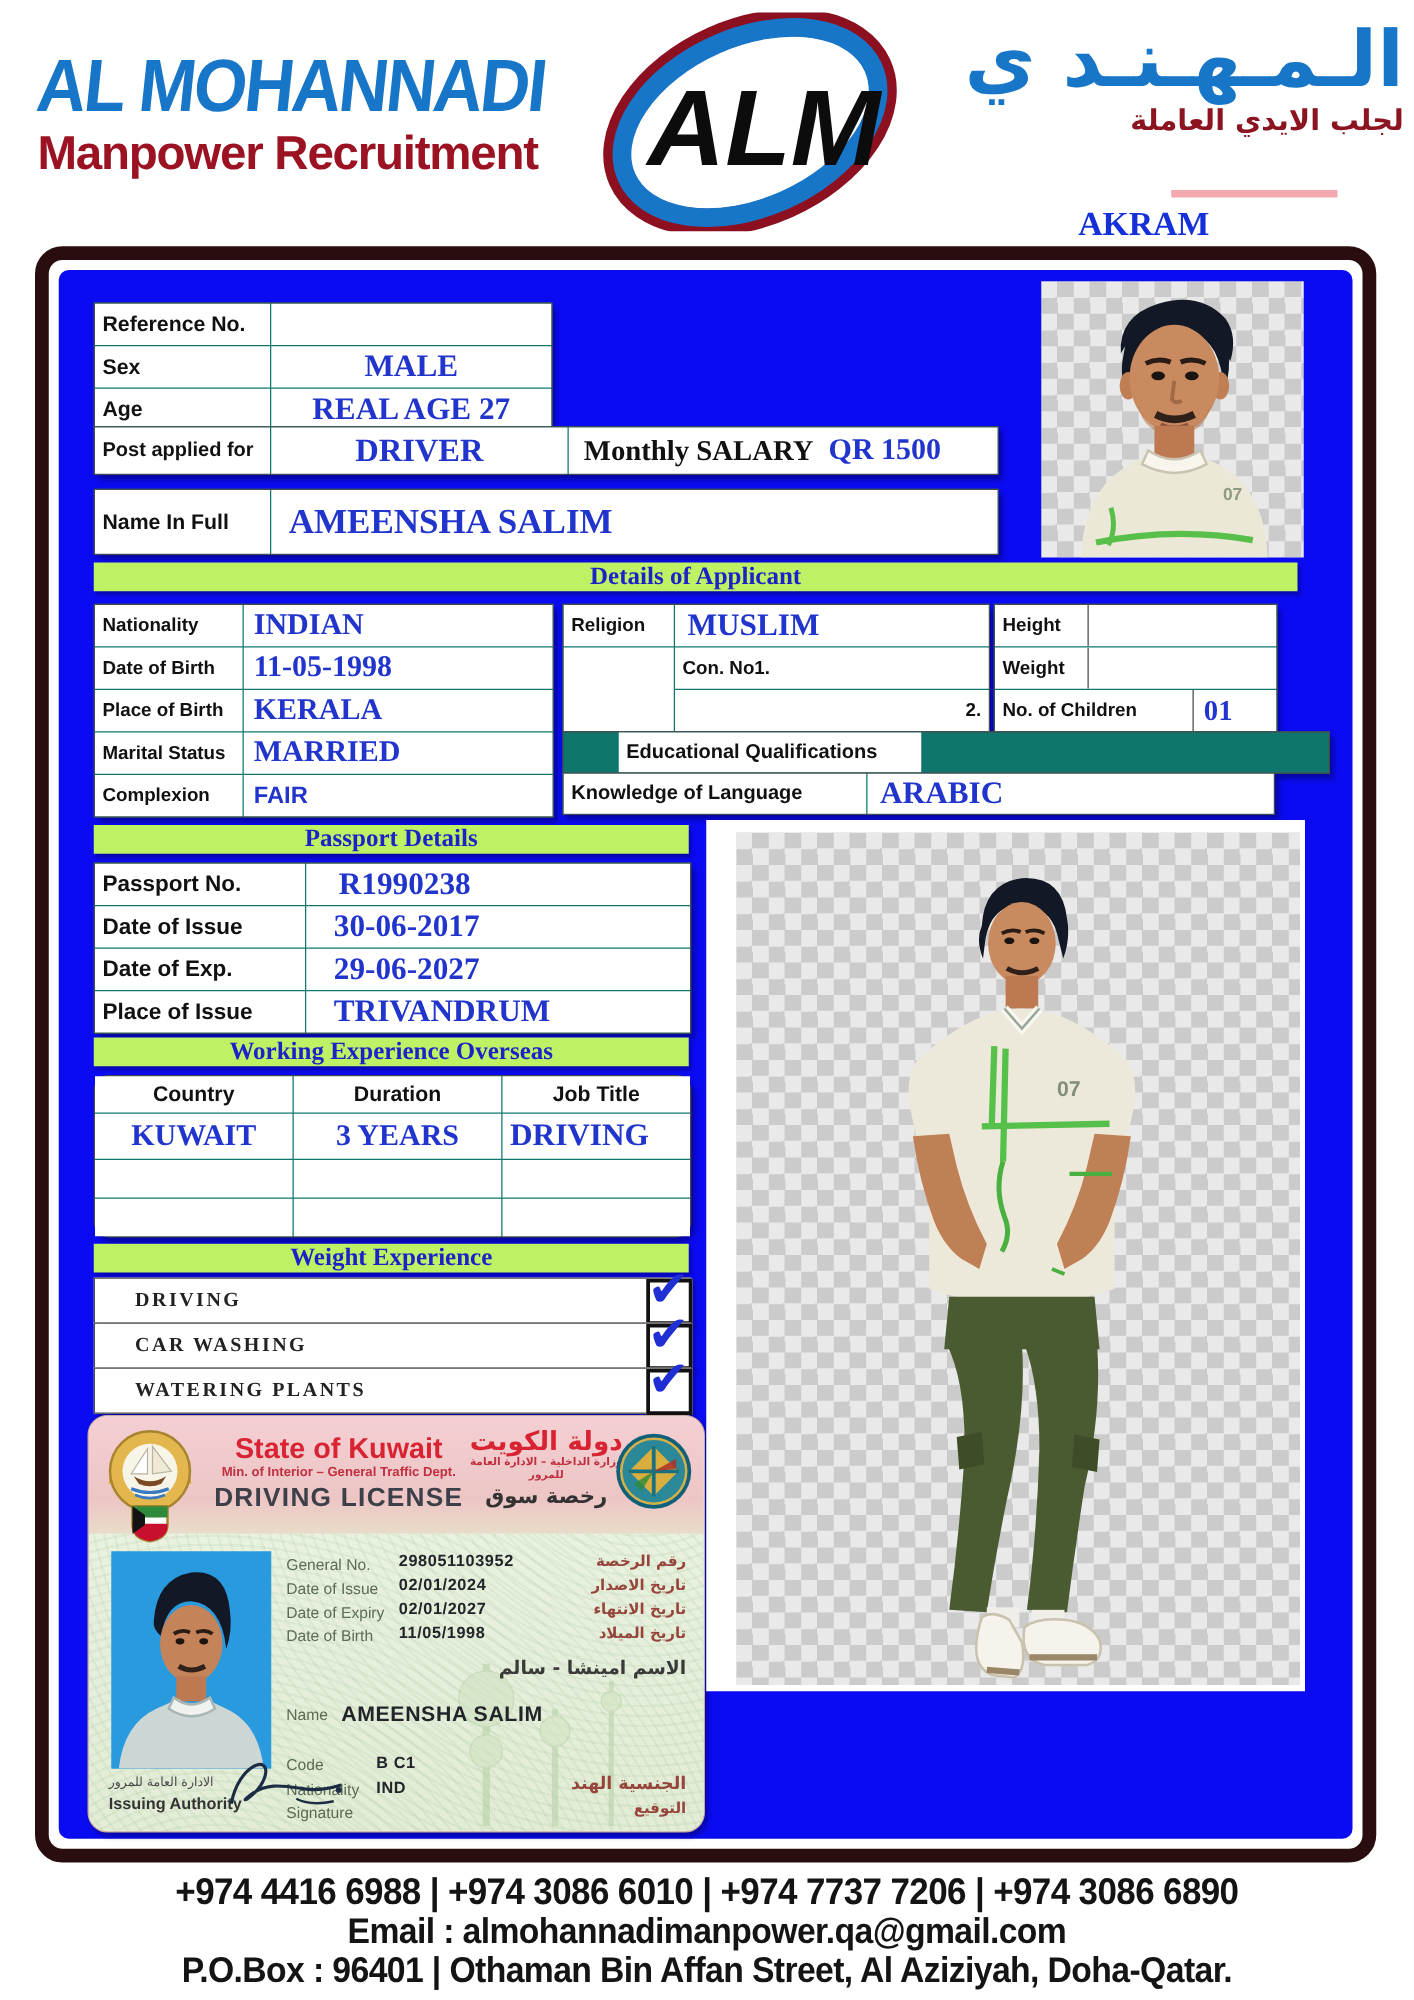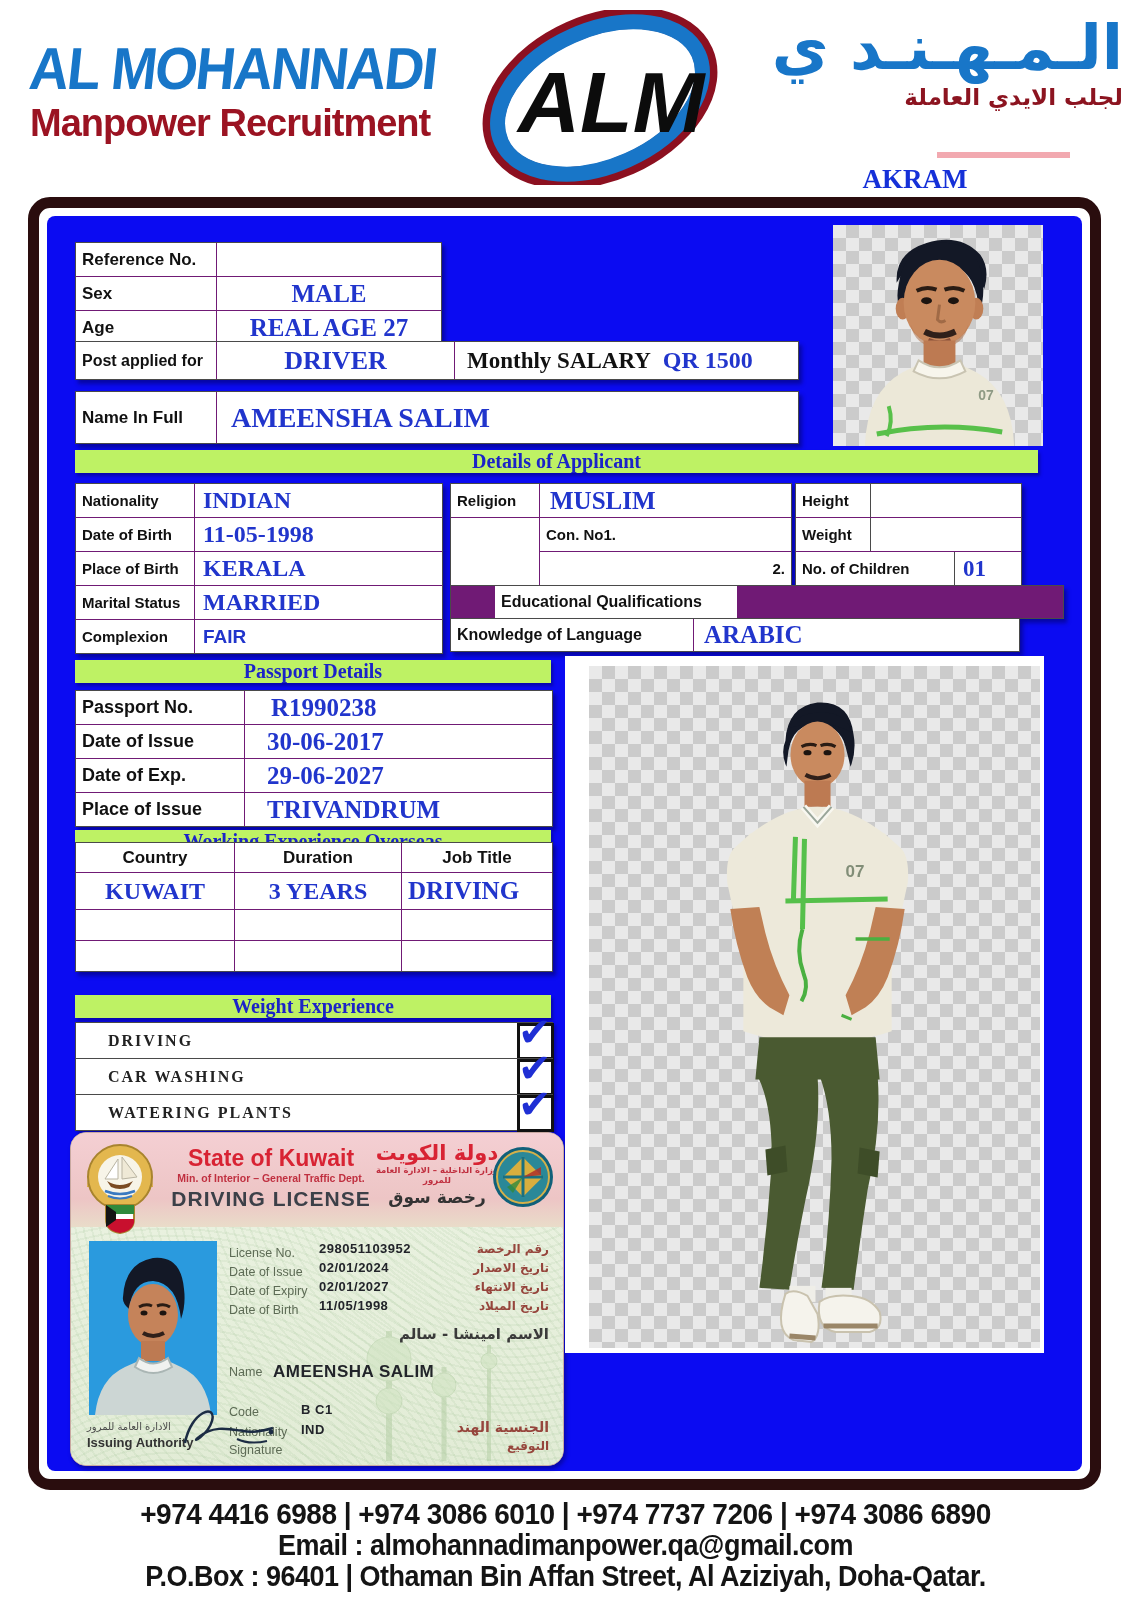--- a/index.html
+++ b/index.html
@@ -20,21 +20,21 @@
   .pink-underline{left:937px;top:152px;width:133px;height:6px;background:#f2a9b0;}
   .akram{left:850px;top:164px;width:130px;text-align:center;font-family:"Liberation Serif",serif;
          font-weight:bold;font-size:27px;color:#1530d8;}
 
   
   .main-box{left:28px;top:197px;width:1051px;height:1271px;border:11px solid #2a0d0e;
             border-radius:22px;background:#ffffff;}
   .blue-panel{position:absolute;left:8px;top:8px;right:8px;bottom:8px;background:#0b0bf2;border-radius:8px;}
 
   
-  .grid-table{display:grid;gap:1px;background:#701a75;border:1px solid #4a4a4a;
+  .grid-table{display:grid;gap:1px;background:#0f766e;border:1px solid #4a4a4a;
               box-shadow:3px 4px 4px rgba(0,0,70,.45);}
   .cell{background:#ffffff;display:flex;align-items:center;overflow:hidden;}
   .flabel{font-weight:bold;color:#111;padding:0 6px;}
   .sval{font-family:"Liberation Serif",serif;font-weight:bold;color:#2135cc;}
   .center{justify-content:center;text-align:center;}
   .band{background:#bef264;display:flex;align-items:center;justify-content:center;
         font-family:"Liberation Serif",serif;font-weight:bold;font-size:20px;color:#1b23c8;
         box-shadow:2px 3px 3px rgba(0,0,70,.4);}
   .checker{background:repeating-conic-gradient(#cbcbcb 0% 25%, #e9e9e9 0% 50%) 0 0 / 26px 26px;}
 
@@ -201,21 +201,21 @@
     <div class="cell flabel" style="font-size:18px;">Date of Issue</div>
     <div class="cell sval" style="font-size:25px;padding-left:22px;">30-06-2017</div>
     <div class="cell flabel" style="font-size:18px;">Date of Exp.</div>
     <div class="cell sval" style="font-size:25px;padding-left:22px;">29-06-2027</div>
     <div class="cell flabel" style="font-size:18px;">Place of Issue</div>
     <div class="cell sval" style="font-size:25px;padding-left:22px;">TRIVANDRUM</div>
   </div>
 
   <div class="abs band" style="left:75px;top:830px;width:476px;height:23px;">Working Experience Overseas</div>
 
-  <div class="abs grid-table" style="left:75px;top:842px;width:476px;grid-template-columns:158px 166px 1fr;grid-template-rows:29px 36px 30px 30px;">
+  <div class="abs grid-table" style="left:75px;top:860px;width:476px;grid-template-columns:158px 166px 1fr;grid-template-rows:29px 36px 30px 30px;border-radius:12px;">
     <div class="cell flabel center" style="font-size:17px;">Country</div>
     <div class="cell flabel center" style="font-size:17px;">Duration</div>
     <div class="cell flabel center" style="font-size:17px;">Job Title</div>
     <div class="cell sval center" style="font-size:24px;">KUWAIT</div>
     <div class="cell sval center" style="font-size:24px;">3 YEARS</div>
     <div class="cell sval" style="font-size:25px;padding-left:6px;">DRIVING</div>
     <div class="cell"></div>
     <div class="cell"></div>
     <div class="cell"></div>
     <div class="cell"></div>
@@ -306,21 +306,21 @@
         <path d="M50,66 Q57,62 63,65 M68,65 Q75,62 81,66" stroke="#2a1c14" stroke-width="3" fill="none"></path>
         <ellipse cx="55" cy="72" rx="3.5" ry="2.5" fill="#1c1410"></ellipse>
         <ellipse cx="74" cy="72" rx="3.5" ry="2.5" fill="#1c1410"></ellipse>
         <path d="M54,92 Q64,98 75,92" stroke="#30201a" stroke-width="4" fill="none"></path>
         <rect x="52" y="100" width="24" height="20" fill="#bd7a52"></rect>
         <path d="M6,174 Q10,138 36,126 L54,118 Q64,128 75,118 L92,126 Q118,138 122,174 Z" fill="#ccd6d4"></path>
         <path d="M50,117 Q64,128 79,117 L83,126 Q64,138 46,126 Z" fill="#f0f2f0" stroke="#aab6b4" stroke-width="2"></path>
       </svg>
     </div>
 
-    <div class="abs" style="left:158px;top:110px;"><span class="lic-flabel">License No.</span></div>
+    <div class="abs" style="left:158px;top:110px;"><span class="lic-flabel">General No.</span></div>
     <div class="abs lic-fval" style="left:248px;top:108px;">298051103952</div>
     <div class="abs lic-arlabel" style="right:14px;top:109px;">رقم الرخصة</div>
 
     <div class="abs" style="left:158px;top:129px;"><span class="lic-flabel">Date of Issue</span></div>
     <div class="abs lic-fval" style="left:248px;top:127px;">02/01/2024</div>
     <div class="abs lic-arlabel" style="right:14px;top:128px;">تاريخ الاصدار</div>
 
     <div class="abs" style="left:158px;top:148px;"><span class="lic-flabel">Date of Expiry</span></div>
     <div class="abs lic-fval" style="left:248px;top:146px;">02/01/2027</div>
     <div class="abs lic-arlabel" style="right:14px;top:147px;">تاريخ الانتهاء</div>

